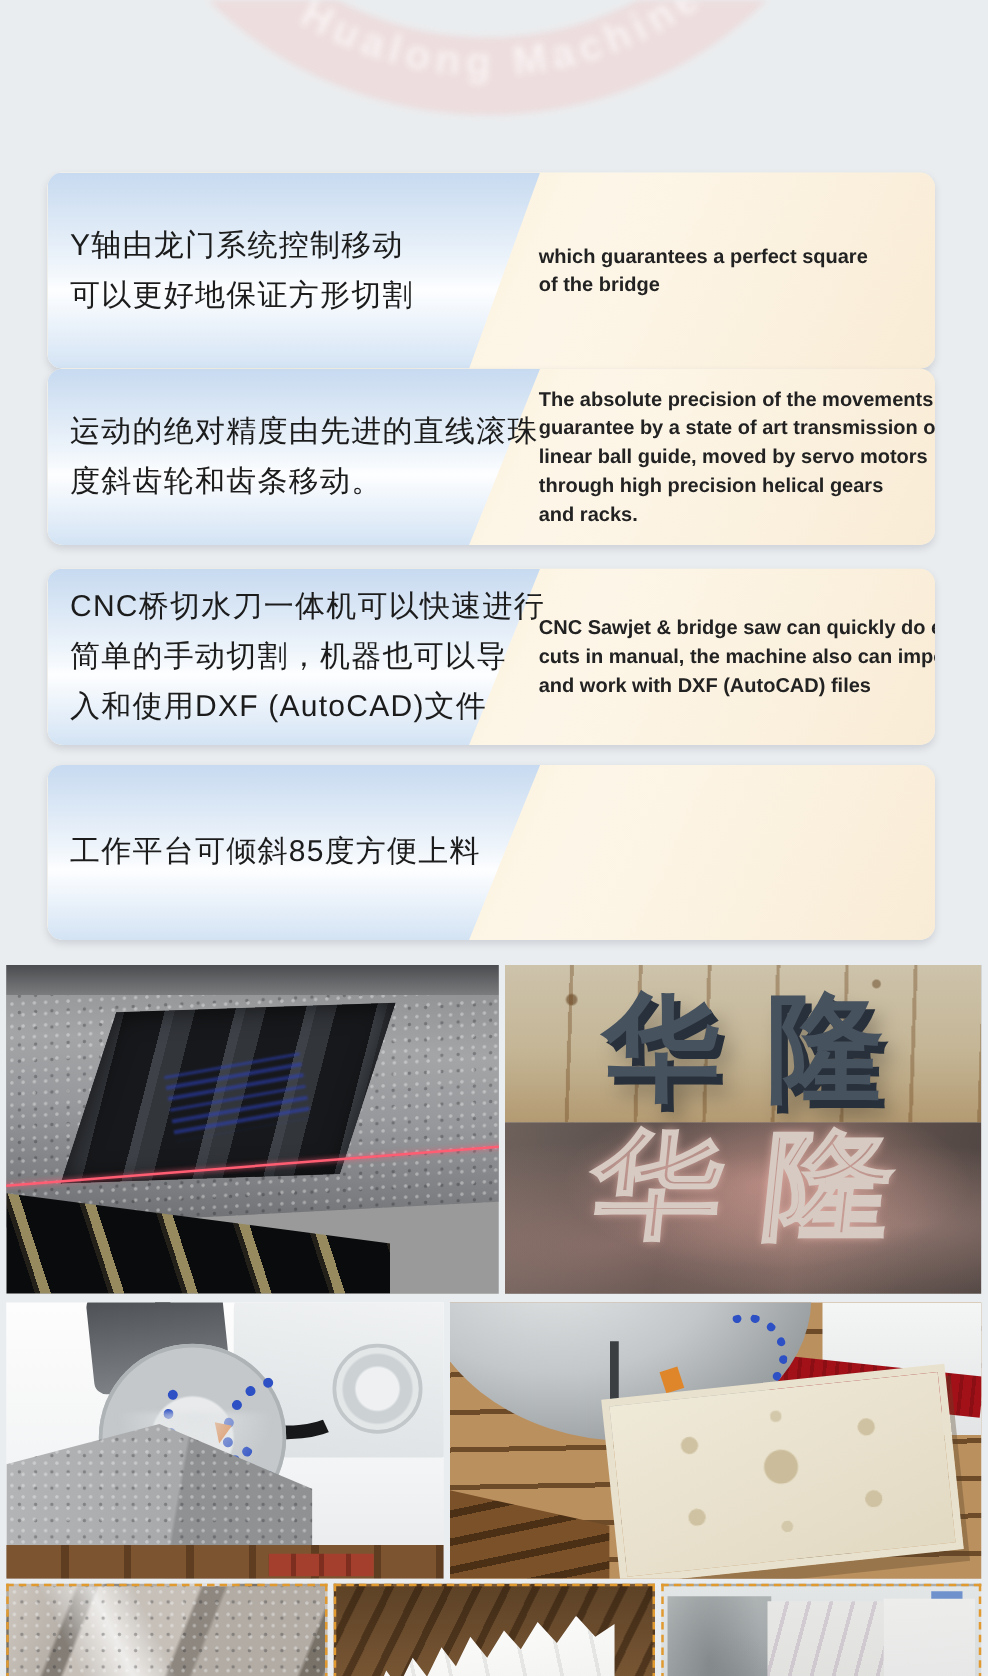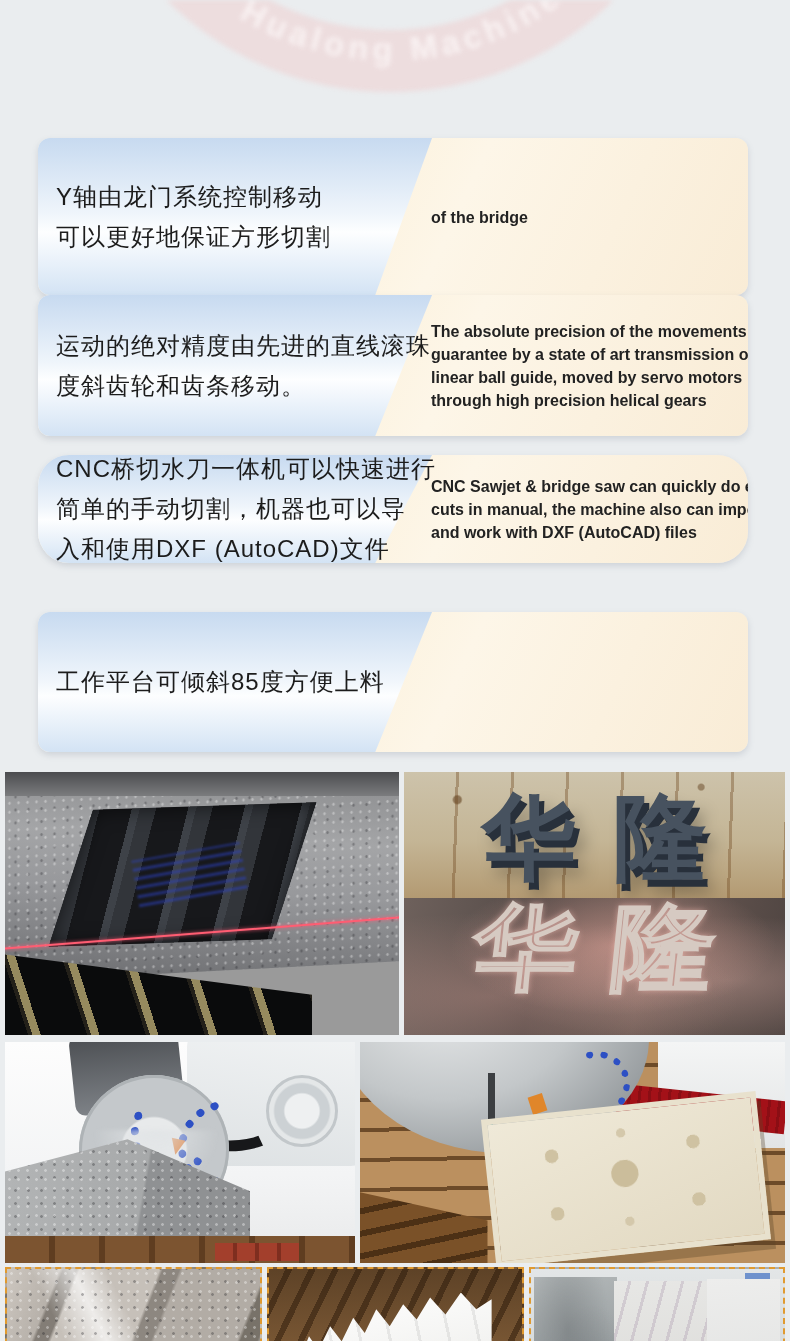--- a/index.html
+++ b/index.html
@@ -169,39 +169,41 @@
     </text>
   </svg>
 
   <section class="card" style="top:138px;height:157px;">
     <div class="card-blue"></div>
     <div class="cn">
       <div>Y轴由龙门系统控制移动</div>
       <div>可以更好地保证方形切割</div>
     </div>
     <div class="en">
+      <div>which guarantees a perfect square</div>
       <div>of the bridge</div>
     </div>
   </section>
 
   <section class="card" style="top:295px;height:141px;">
     <div class="card-blue"></div>
     <div class="cn">
       <div>运动的绝对精度由先进的直线滚珠</div>
       <div>度斜齿轮和齿条移动。</div>
     </div>
     <div class="en">
       <div>The absolute precision of the movements is</div>
       <div>guarantee by a state of art transmission on</div>
       <div>linear ball guide, moved by servo motors</div>
       <div>through high precision helical gears</div>
-    </div>
-  </section>
-
-  <section class="card" style="top:455px;height:108px;border-radius:31px;">
+      <div>and racks.</div>
+    </div>
+  </section>
+
+  <section class="card" style="top:455px;height:141px;">
     <div class="card-blue"></div>
     <div class="cn">
       <div>CNC桥切水刀一体机可以快速进行</div>
       <div>简单的手动切割，机器也可以导</div>
       <div>入和使用DXF (AutoCAD)文件</div>
     </div>
     <div class="en">
       <div>CNC Sawjet &amp; bridge saw can quickly do easy</div>
       <div>cuts in manual, the machine also can import</div>
       <div>and work with DXF (AutoCAD) files</div>

